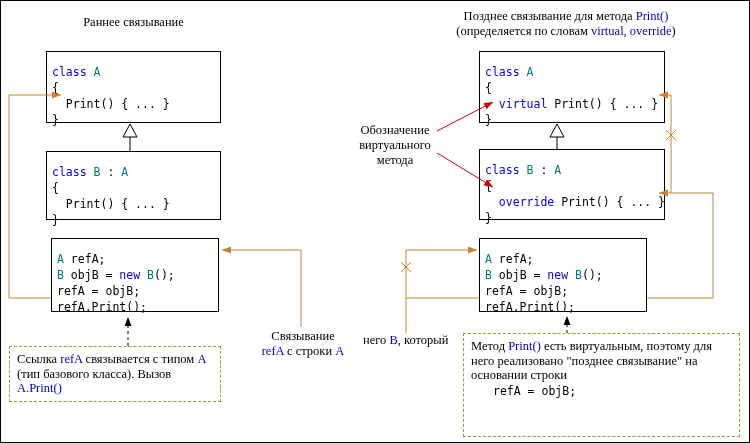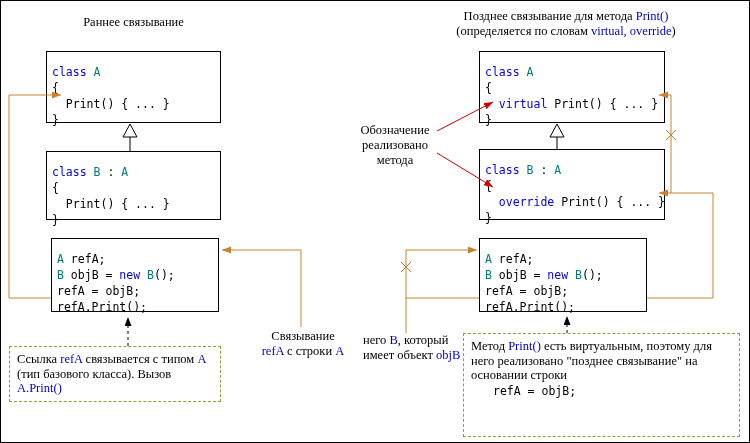--- a/index.html
+++ b/index.html
@@ -62,27 +62,26 @@
     </div>
 
   <div class="box" style="left:478px; top:50px; width:186px; height:72px;"><div class="line"><span class="c-k">class</span><span class="c-y"> A</span></div><div class="line"><span class="c-p">{</span></div><div class="line"><span class="c-p">  </span><span class="c-k">virtual</span><span class="c-p"> Print() { ... }</span></div><div class="line"><span class="c-p">}</span></div></div>
 
   <div class="box" style="left:478px; top:148px; width:186px; height:71px;"><div class="line"><span class="c-k">class</span><span class="c-y"> B</span><span class="c-p"> : </span><span class="c-y">A</span></div><div class="line"><span class="c-p">{</span></div><div class="line"><span class="c-p">  </span><span class="c-k">override</span><span class="c-p"> Print() { ... }</span></div><div class="line"><span class="c-p">}</span></div></div>
 
   <div class="box" style="left:478px; top:237px; width:168px; height:74px;"><div class="line"><span class="c-y">A</span><span class="c-p"> refA;</span></div><div class="line"><span class="c-y">B</span><span class="c-p"> objB = </span><span class="c-k">new</span><span class="c-y"> B</span><span class="c-p">();</span></div><div class="line"><span class="c-p">refA = objB;</span></div><div class="line"><span class="c-p">refA.Print();</span></div></div>
 
   <div class="serif-text center" style="left:350px; top:122px; width:88px;">
       <div class="line"><span class="c-p">Обозначение</span></div>
-      <div class="line"><span class="c-p">реализовано</span></div>
+      <div class="line"><span class="c-p">виртуального</span></div>
       <div class="line"><span class="c-p">метода</span></div>
     </div>
 
   <div class="serif-text" style="left:362px; top:332px; width:110px;">
       <div class="line"><span class="c-p">него </span><span class="c-b">B</span><span class="c-p">, который</span></div>
-      <div class="line"><span class="c-p">имеет объект </span><span class="c-b">objB</span></div>
     </div>
 
   <div class="dashed-note" style="left:462px; top:332px; width:277px; height:104px;">
       <div class="line"><span class="c-p">Метод </span><span class="c-b">Print()</span><span class="c-p"> есть виртуальным, поэтому для него реализовано "позднее связывание" на основании строки</span></div>
       <div class="line"><span class="c-code">refA = objB;</span></div>
     </div>
 
   <svg class="overlay" width="750" height="443" viewBox="0 0 750 443">
     <defs>
       <marker id="ah-o" markerWidth="10" markerHeight="8" refX="9" refY="3.5" orient="auto" markerUnits="userSpaceOnUse">

